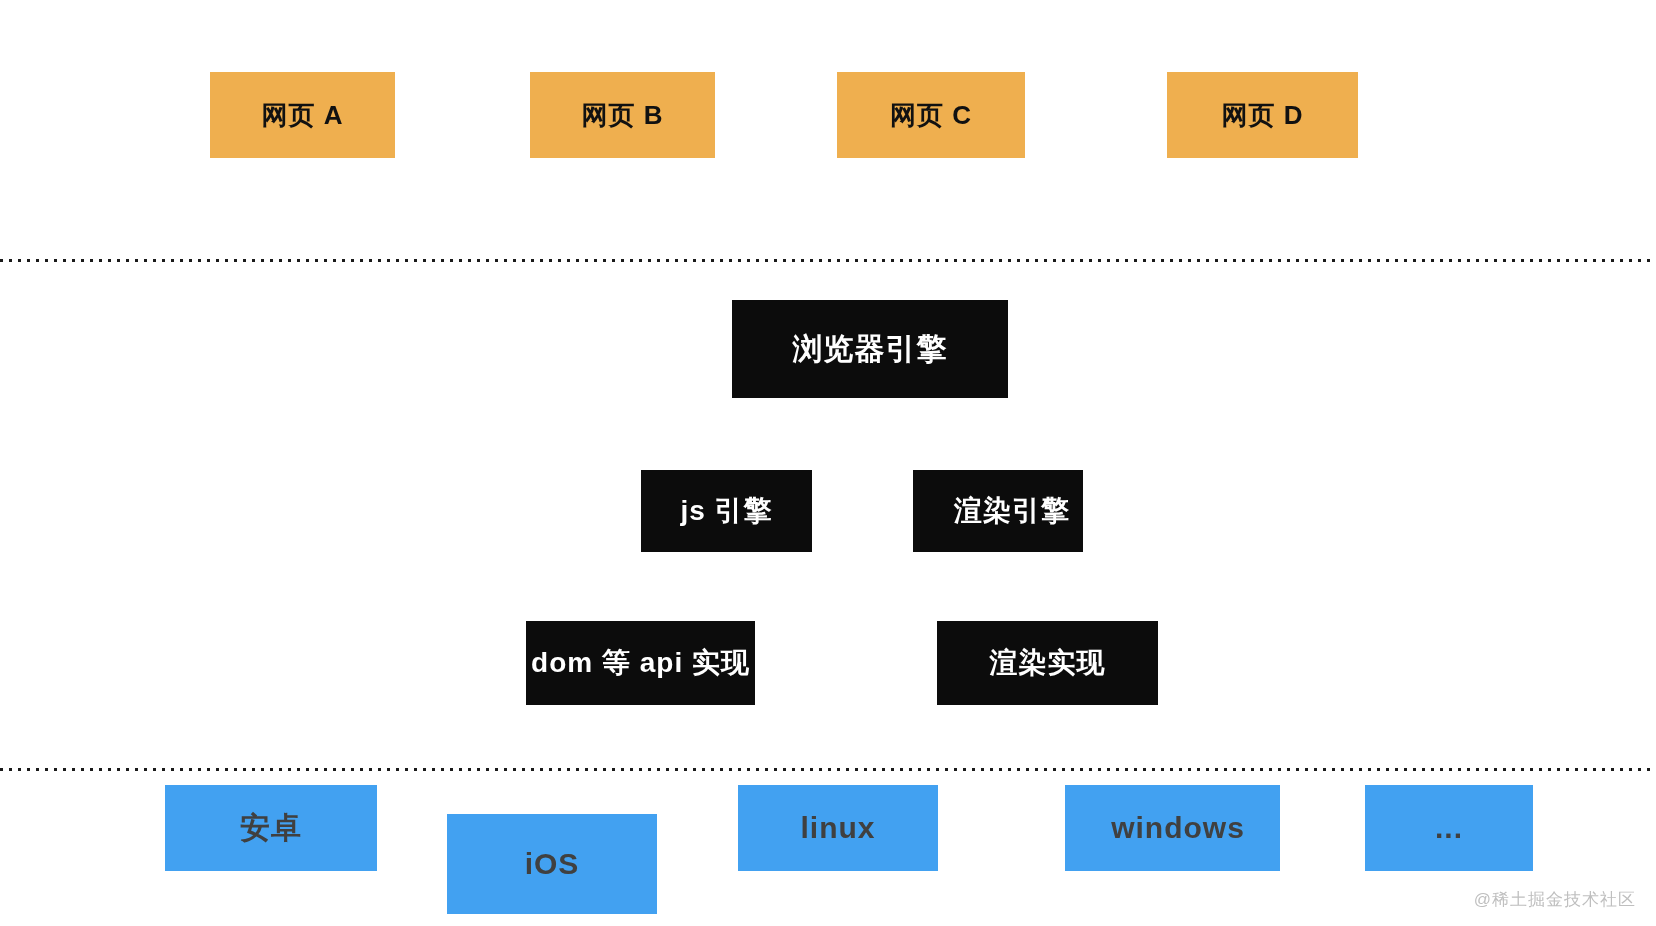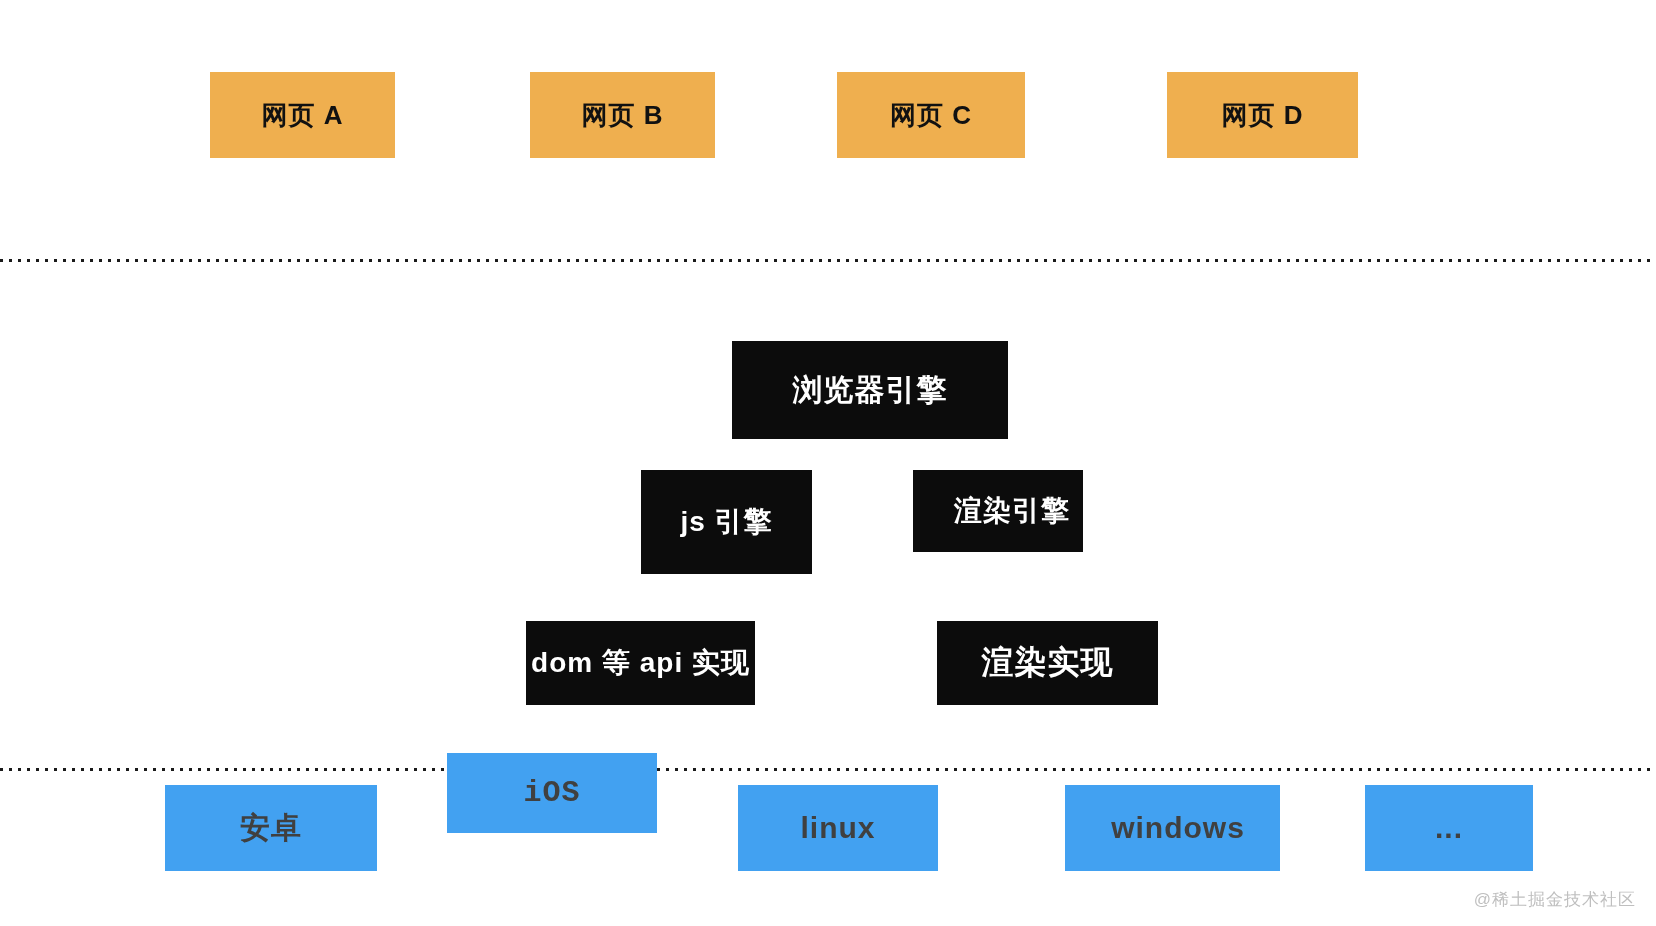--- a/index.html
+++ b/index.html
@@ -64,31 +64,31 @@
 
 <div class="canvas">
 
   <div class="box web-box" style="left:210px; top:72px; width:185px; height:86px;">网页 A</div>
   <div class="box web-box" style="left:837px; top:72px; width:188px; height:86px;">网页 C</div>
   <div class="box web-box" style="left:530px; top:72px; width:185px; height:86px;">网页 B</div>
   <div class="box web-box" style="left:1167px; top:72px; width:191px; height:86px;">网页 D</div>
 
   <div class="divider" style="top:259px;"></div>
 
-  <div class="box engine-box" style="left:732px; top:300px; width:276px; height:98px; font-size:30px;margin-top:41px;">浏览器引擎</div>
+  <div class="box engine-box" style="left:732px; top:300px; width:276px; height:98px; font-size:30px;">浏览器引擎</div>
 
-  <div class="box engine-box" style="left:641px; top:470px; width:171px; height:104px; font-size:28px;">js 引擎</div>
+  <div class="box engine-box" style="left:641px; top:470px; width:171px; height:82px; font-size:28px;">js 引擎</div>
   <div class="box engine-box" style="left:913px; top:470px; width:170px; height:82px; font-size:28px;padding-left:28px;">渲染引擎</div>
 
   <div class="box engine-box" style="left:526px; top:621px; width:229px; height:84px; font-size:28px;">dom 等 api 实现</div>
-  <div class="box engine-box" style="left:937px; top:621px; width:221px; height:84px; font-size:32px;">渲染实现</div>
+  <div class="box engine-box" style="left:937px; top:621px; width:221px; height:84px; font-size:28px;">渲染实现</div>
 
   <div class="divider" style="top:768px;"></div>
 
   <div class="box platform-box" style="left:165px; top:785px; width:212px; height:86px;">安卓</div>
-  <div class="box platform-box" style="left:447px; top:753px; width:210px; height:80px;font-family:Liberation Mono, monospace;">iOS</div>
+  <div class="box platform-box" style="left:447px; top:814px; width:210px; height:100px;">iOS</div>
   <div class="box platform-box" style="left:738px; top:785px; width:200px; height:86px;">linux</div>
   <div class="box platform-box" style="left:1065px; top:785px; width:215px; height:86px;padding-left:11px;">windows</div>
   <div class="box platform-box" style="left:1365px; top:785px; width:168px; height:86px;">...</div>
 
   <div class="watermark">@稀土掘金技术社区</div>
 
 </div>
 
 </body></html>

